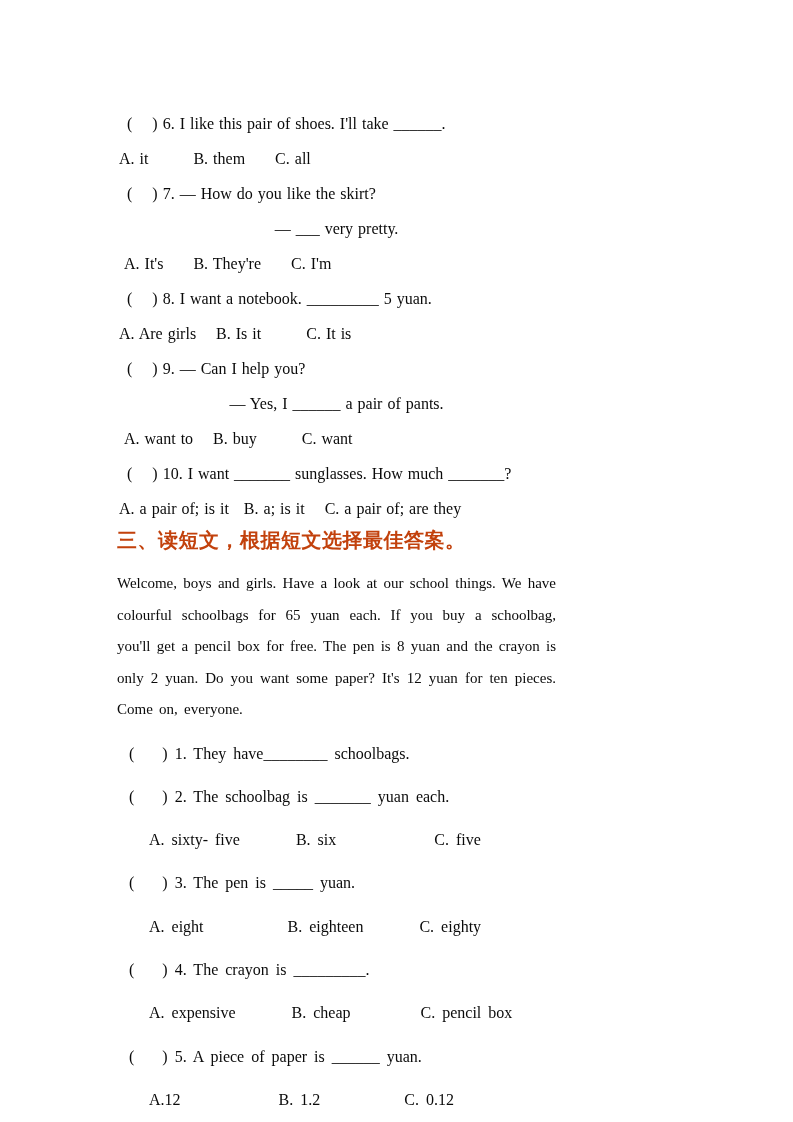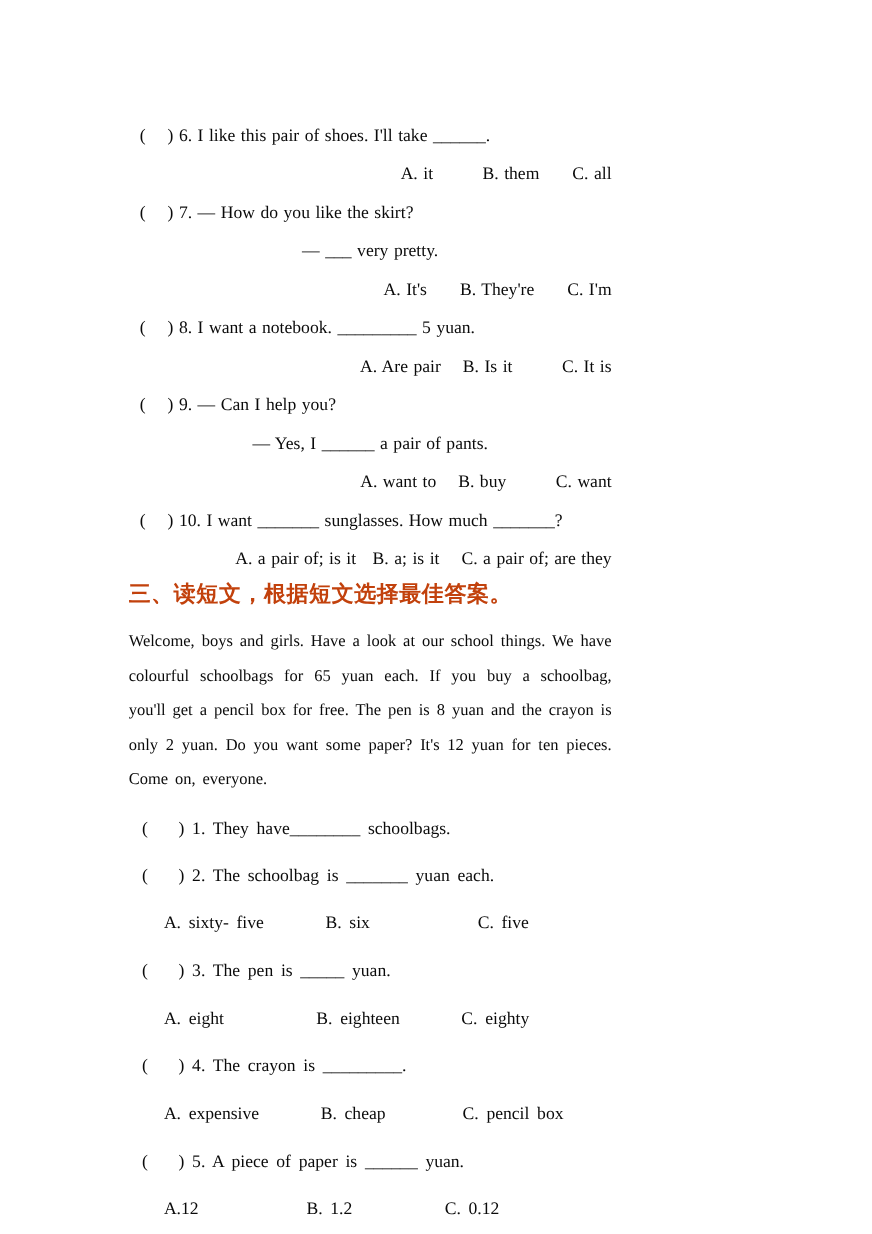--- a/index.html
+++ b/index.html
@@ -19,21 +19,21 @@
     font-size: 16px;
     overflow: hidden;
   }
   .part2 p {
     margin: 0;
     line-height: 35px;
     white-space: pre-wrap;
     word-spacing: 1px;
   }
   .q2  { padding-left: 10px; }
-  .opt2 { padding-left: 2px; text-align: right; }
+  .opt2 { padding-left: 2px; }
   .ans2 { padding-left: 0; text-align: center; }
   h2.sec {
     font-family: "Liberation Sans", "DejaVu Sans", sans-serif;
     font-weight: 700;
     font-size: 20px;
     line-height: 24px;
     margin: 2px 0 16px 0;
     letter-spacing: 0.5px;
     color: #c2410c;
   }
@@ -59,21 +59,21 @@
 
 <div class="page">
 
   <section class="part2">
     <p class="q2">(    ) 6. I like this pair of shoes. I'll take ______.</p>
     <p class="opt2">A. it         B. them      C. all</p>
     <p class="q2">(    ) 7. — How do you like the skirt?</p>
     <p class="ans2">— ___ very pretty.</p>
     <p class="opt2"> A. It's      B. They're      C. I'm</p>
     <p class="q2">(    ) 8. I want a notebook. _________ 5 yuan.</p>
-    <p class="opt2">A. Are pair    B. Is it         C. It is</p>
+    <p class="opt2">A. Are girls    B. Is it         C. It is</p>
     <p class="q2">(    ) 9. — Can I help you?</p>
     <p class="ans2">— Yes, I ______ a pair of pants.</p>
     <p class="opt2"> A. want to    B. buy         C. want</p>
     <p class="q2">(    ) 10. I want _______ sunglasses. How much _______?</p>
     <p class="opt2">A. a pair of; is it   B. a; is it    C. a pair of; are they</p>
   </section>
 
   <h2 class="sec">三、读短文，根据短文选择最佳答案。</h2>
 
   <p class="passage">Welcome, boys and girls. Have a look at our school things. We have colourful schoolbags for 65 yuan each. If you buy a schoolbag, you'll get a pencil box for free. The pen is 8 yuan and the crayon is only 2 yuan. Do you want some paper? It's 12 yuan for ten pieces. Come on, everyone.</p>

